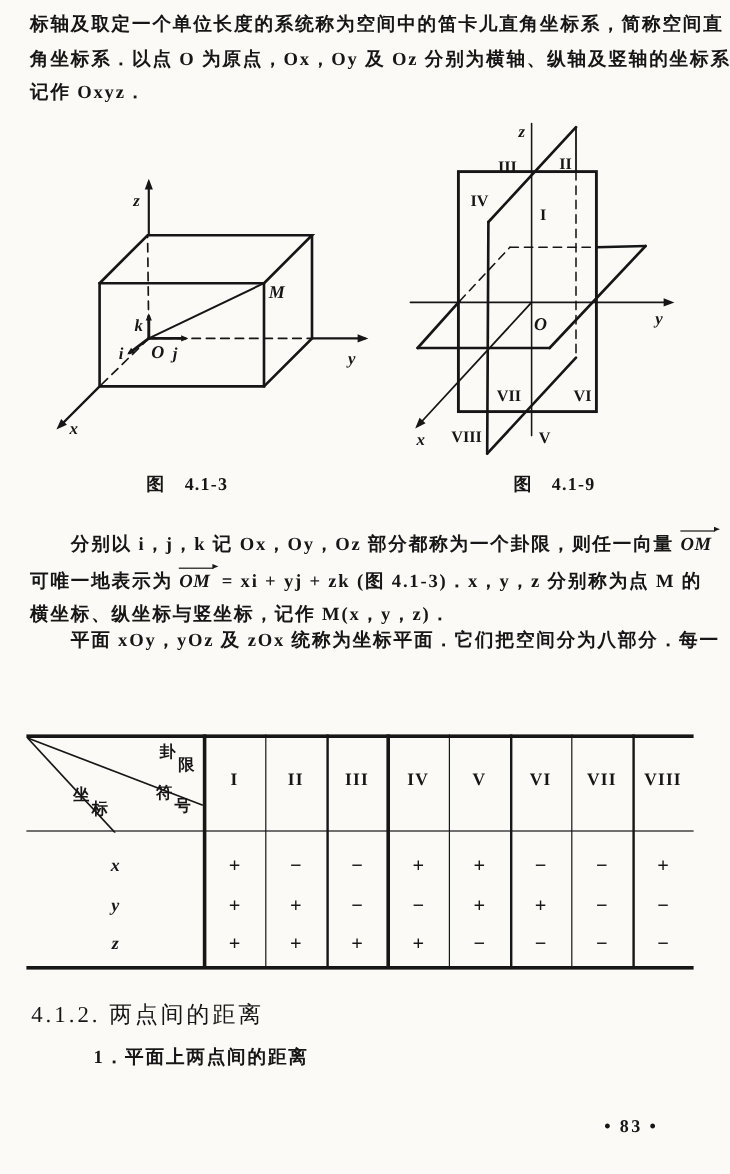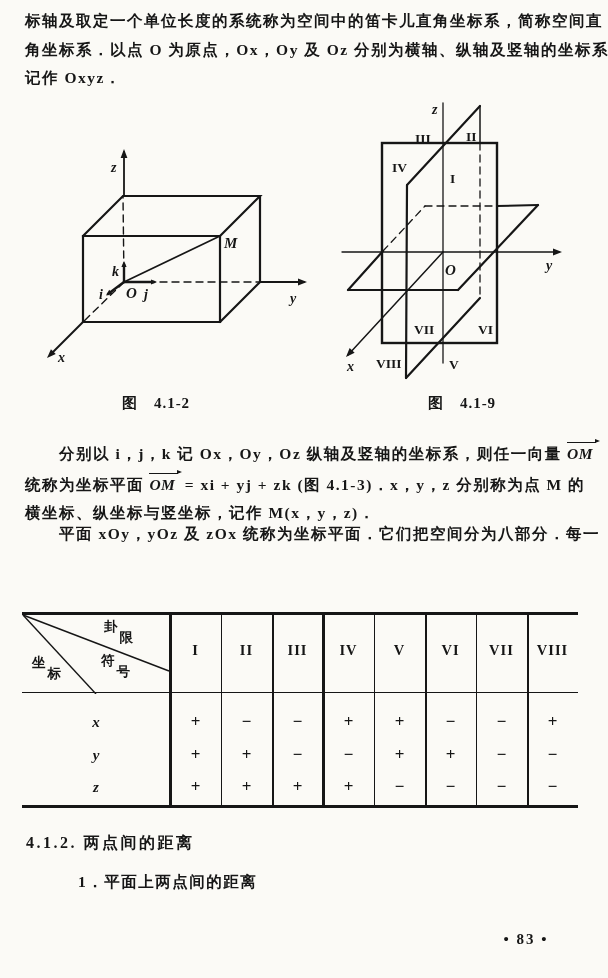--- a/index.html
+++ b/index.html
@@ -23,36 +23,36 @@
     content:""; position:absolute; left:0; right:-3px; top:-3.5px; height:0;
     border-top:1.4px solid #161616;
   }
   .vec::after {
     content:""; position:absolute; right:-7px; top:-6.4px; width:0; height:0;
     border-left:5.5px solid #161616; border-top:2.8px solid transparent; border-bottom:2.8px solid transparent;
   }
   .fig { position:absolute; }
   .figtext { font-family:"Liberation Serif","DejaVu Serif",serif; }
   .heading {
-    position:absolute; left:26px; top:833px; font-size:16px; font-weight:700; letter-spacing:2.5px;
+    position:absolute; left:26px; top:833px; font-size:19px; font-weight:400; letter-spacing:2.5px;
   }
   .pagenum {
     position:absolute; left:492px; top:931px; width:68px; text-align:center;
     font-size:15px; font-weight:700; letter-spacing:2px;
   }
   
   .tbl { position:absolute; left:22px; top:612px; width:556px; height:196px; }
   .hline { position:absolute; left:0; width:556px; background:#161616; }
   .hline.top { top:0; height:3px; }
   .hline.mid { top:80px; height:1.2px; }
   .hline.bot { top:193px; height:3.4px; }
   .vline { position:absolute; top:0; height:193px; background:#161616; }
   .corner-svg { position:absolute; left:0; top:2px; }
   .corner-lab {
-    position:absolute; font-size:13.5px; font-weight:700; letter-spacing:2px; white-space:nowrap;
+    position:absolute; font-size:13.5px; font-weight:700; letter-spacing:2px; white-space:nowrap;margin-left:29px;
   }
   .hcell {
     position:absolute; top:0; height:76px; width:51px;
     display:flex; align-items:center; justify-content:center;
     font-size:14.5px; font-weight:600; letter-spacing:1px;
   }
   .rlab {
     position:absolute; left:0; width:148px; height:38px;
     display:flex; align-items:center; justify-content:center;
     font-size:15px; font-weight:700; font-style:italic;
@@ -139,28 +139,28 @@
       <text x="136" y="43">II</text>
       <text x="85" y="45">III</text>
       <text x="62" y="74">IV</text>
       <text x="119" y="271">V</text>
       <text x="148" y="236">VI</text>
       <text x="84" y="236">VII</text>
       <text x="46" y="270">VIII</text>
     </g>
   </svg>
 
-  <div class="caption" style="left:92px">图　4.1-2</div>
+  <div class="caption" style="left:92px">图　4.1-3</div>
   <div class="caption" style="left:398px">图　4.1-9</div>
 
   <div class="tline" style="left:59px; top:444px">
-    <span>分别以 i，j，k 记 Ox，Oy，Oz 纵轴及竖轴的坐标系，则任一向量 </span><span class="vec">OM</span>
+    <span>分别以 i，j，k 记 Ox，Oy，Oz 部分都称为一个卦限，则任一向量 </span><span class="vec">OM</span>
   </div>
   <div class="tline" style="left:25px; top:475px">
-    <span>统称为坐标平面 </span><span class="vec">OM</span><span> = xi + yj + zk (图 4.1-3)．x，y，z 分别称为点 M 的</span>
+    <span>可唯一地表示为 </span><span class="vec">OM</span><span> = xi + yj + zk (图 4.1-3)．x，y，z 分别称为点 M 的</span>
   </div>
   <div class="tline" style="left:25px; top:503px">横坐标、纵坐标与竖坐标，记作 M(x，y，z)．</div>
 
   <div class="tline" style="left:59px; top:524px">平面 xOy，yOz 及 zOx 统称为坐标平面．它们把空间分为八部分．每一</div>
 
   <div class="tbl">
     <div class="hline top"></div>
     <div class="hline mid"></div>
     <div class="hline bot"></div>
 

